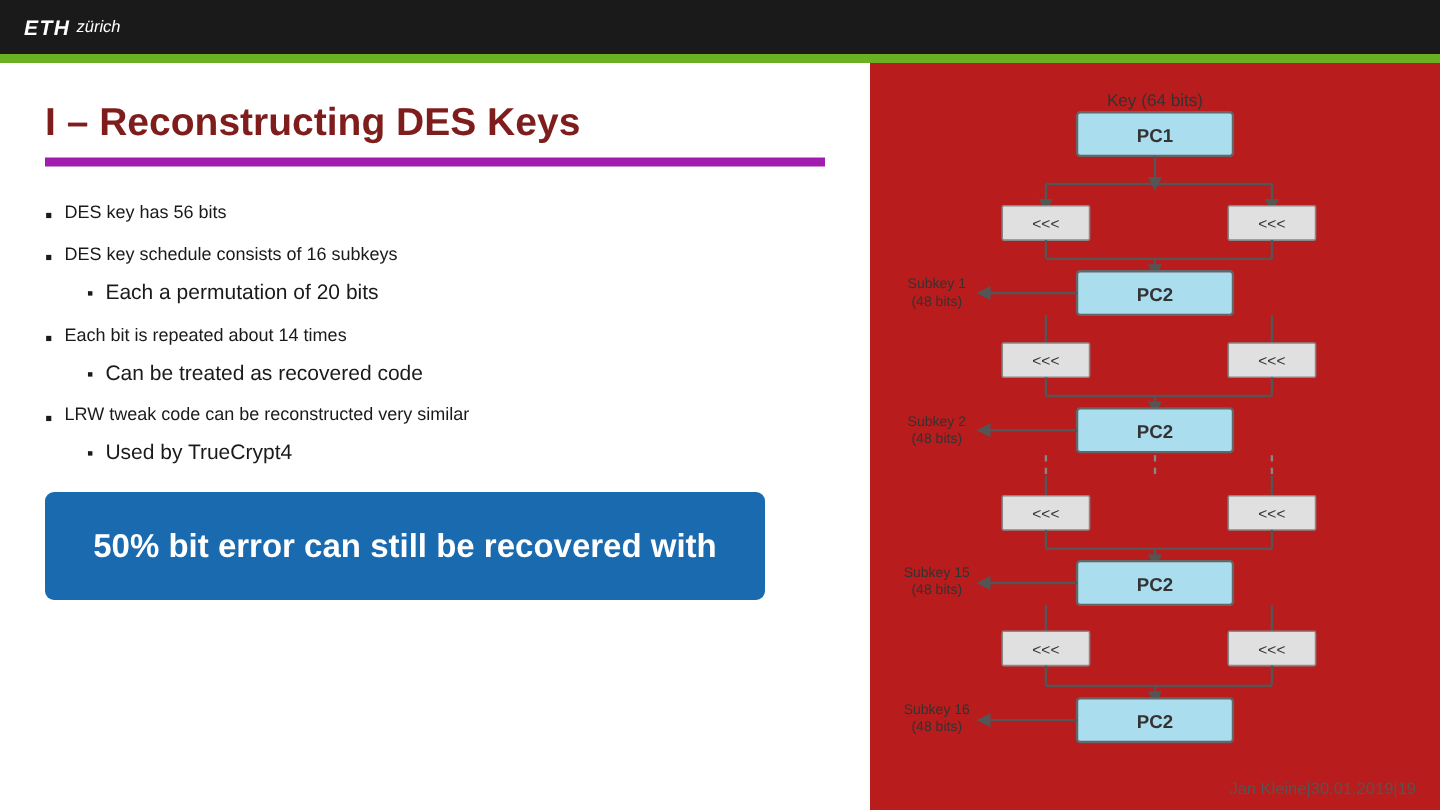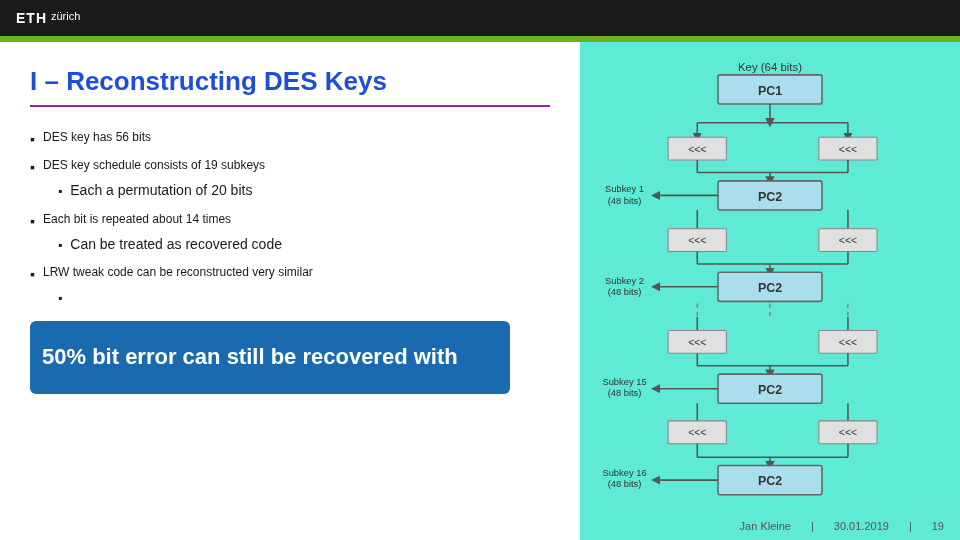--- a/index.html
+++ b/index.html
@@ -15,21 +15,23 @@
     
     .header-bar {
       background: #1a1a1a;
       height: 36px;
       display: flex;
       align-items: center;
       padding: 0 16px;
     }
     .eth-logo {
       display: flex;
+      align-items: center;
       gap: 4px;
+      font-style: italic;
     }
     .eth-logo-text {
       color: #ffffff;
       font-size: 14px;
       font-weight: bold;
       letter-spacing: 1px;
     }
     .eth-logo-sub {
       color: #ffffff;
       font-size: 11px;
@@ -52,23 +54,23 @@
     .left-panel {
       flex: 0 0 580px;
       padding: 24px 30px 20px 30px;
       position: relative;
     }
 
     
     .slide-title {
       font-size: 26px;
       font-weight: bold;
-      color: #1d4ed8;
+      color: #7f1d1d;
       margin-bottom: 22px;
-      border-bottom: 2px solid #a21caf;
+      border-bottom: 6px solid #a21caf;
       padding-bottom: 8px;
     }
 
     
     .bullet-section {
       margin-bottom: 10px;
     }
     .bullet-main {
       display: flex;
       align-items: flex-start;
@@ -104,54 +106,55 @@
       color: #1a1a1a;
       line-height: 1.4;
     }
 
     
     .highlight-box {
       background: #1a6ab0;
       border-radius: 6px;
       padding: 22px 12px;
       margin-top: 16px;
+      text-align: center;
       max-width: 480px;
     }
     .highlight-box-text {
       color: #ffffff;
       font-size: 22px;
       font-weight: bold;
       line-height: 1.3;
     }
 
     
     .right-panel {
       flex: 1;
-      background: #5eead4;
+      background: #b91c1c;
       display: flex;
       align-items: center;
       justify-content: center;
       padding: 10px;
       position: relative;
     }
 
     
     .diagram-svg {
       width: 100%;
       height: 100%;
     }
 
     
     .footer {
       position: absolute;
       bottom: 8px;
       right: 16px;
       display: flex;
       align-items: center;
-      gap: 20px;
+      gap: 0;
       font-size: 11px;
       color: #555555;
     }
     .footer-divider {
       color: #555555;
     }
   </style>
 </head>
 <body>
 
@@ -173,21 +176,21 @@
     <div class="bullet-section">
       <div class="bullet-main">
         <span class="bullet-marker">▪</span>
         <span class="bullet-text">DES key has 56 bits</span>
       </div>
     </div>
 
     <div class="bullet-section">
       <div class="bullet-main">
         <span class="bullet-marker">▪</span>
-        <span class="bullet-text">DES key schedule consists of 19 subkeys</span>
+        <span class="bullet-text">DES key schedule consists of 16 subkeys</span>
       </div>
       <div class="sub-bullet">
         <span class="sub-bullet-marker">▪</span>
         <span class="sub-bullet-text">Each a permutation of 20 bits</span>
       </div>
     </div>
 
     <div class="bullet-section">
       <div class="bullet-main">
         <span class="bullet-marker">▪</span>
@@ -199,20 +202,21 @@
       </div>
     </div>
 
     <div class="bullet-section">
       <div class="bullet-main">
         <span class="bullet-marker">▪</span>
         <span class="bullet-text">LRW tweak code can be reconstructed very similar</span>
       </div>
       <div class="sub-bullet">
         <span class="sub-bullet-marker">▪</span>
+        <span class="sub-bullet-text">Used by TrueCrypt4</span>
       </div>
     </div>
 
     <div class="highlight-box">
       <div class="highlight-box-text">
         <span>50% bit error can still be recovered with</span><br>
       </div>
     </div>
 
   </div>

